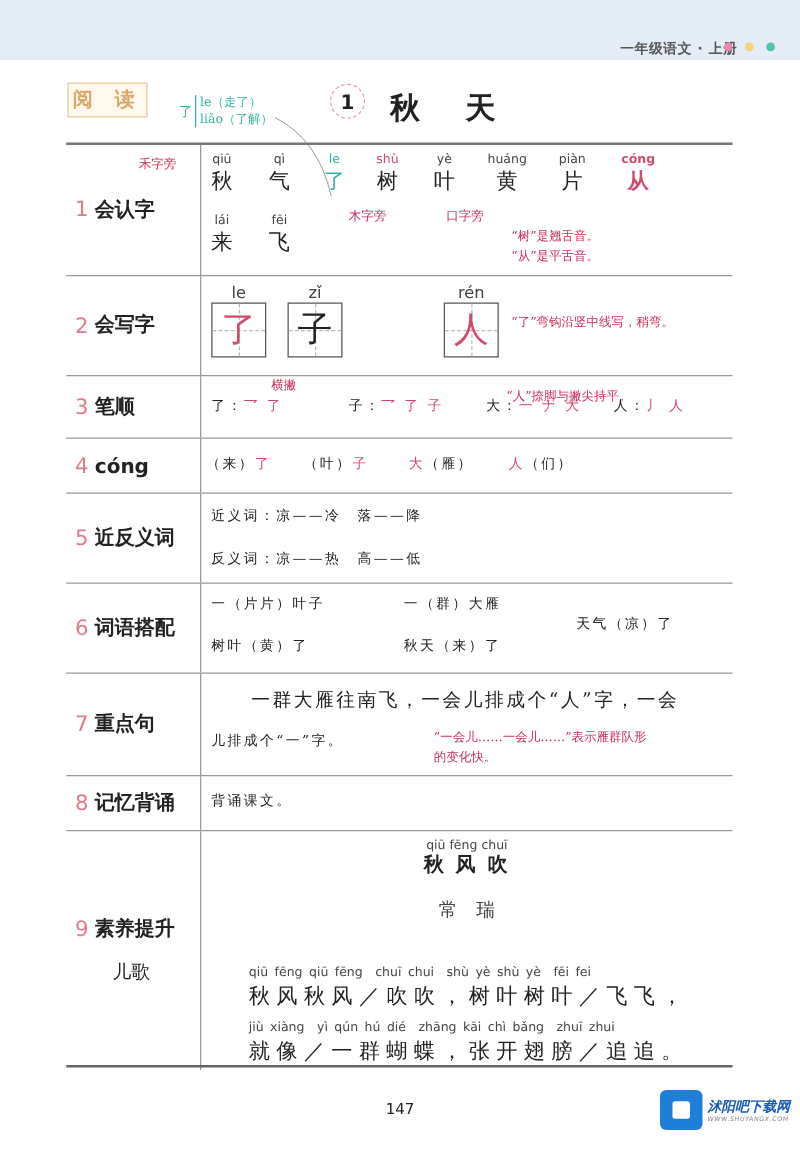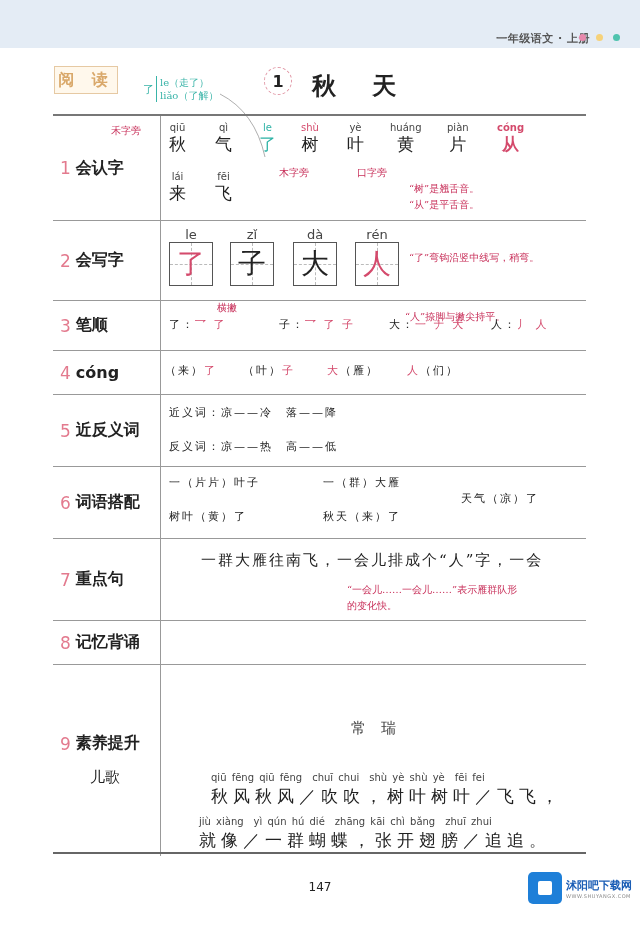--- a/index.html
+++ b/index.html
@@ -41,21 +41,21 @@
   .grid-box::before { content: ""; position: absolute; left: 50%; top: 0; bottom: 0; border-left: 1px dashed #bbb; }
   .grid-box::after { content: ""; position: absolute; top: 50%; left: 0; right: 0; border-top: 1px dashed #bbb; }
   .grid-box span { position: relative; z-index: 1; }
 
   .line-text { position: absolute; font-family: "DejaVu Serif", serif; font-size: 11px; white-space: nowrap; letter-spacing: 2px; }
 
   .page-num { position: absolute; left: 306px; top: 880px; width: 28px; height: 20px; font-size: 12px; text-align: center; color: #222; }
   .watermark { position: absolute; left: 528px; top: 872px; display: flex; align-items: center; gap: 4px; }
   .wm-icon { width: 34px; height: 32px; background: #1e7fd8; border-radius: 5px; display: flex; align-items: center; justify-content: center; }
   .wm-cube { width: 14px; height: 14px; background: #fff; border-radius: 2px; }
-  .wm-text { display: flex; flex-direction: column; }
+  .wm-text { display: flex; flex-direction: column; font-style: italic; }
   .wm-name { font-size: 11px; font-weight: bold; color: #1a5db5; }
   .wm-url { font-size: 5px; color: #888; letter-spacing: 0.5px; }
 
   .bottom-line { position: absolute; left: 53px; top: 852px; width: 533px; border-top: 2px solid #666; }
 </style>
 </head>
 <body>
 
 <div class="top-band"></div>
 <div class="running-head">一年级语文 · 上册</div>
@@ -124,26 +124,20 @@
           <div class="grid-box">
             <span class="red">了</span>
           </div>
         </div>
       <div class="char-cell" style="left:69px;top:6px;">
           <span class="pinyin" style="font-size:13px">zǐ</span>
           <div class="grid-box">
             <span>子</span>
           </div>
         </div>
-      <div class="char-cell" style="left:132px;top:6px;">
-          <span class="pinyin" style="font-size:13px">dà</span>
-          <div class="grid-box">
-            <span>大</span>
-          </div>
-        </div>
       <div class="char-cell" style="left:194px;top:6px;">
           <span class="pinyin" style="font-size:13px">rén</span>
           <div class="grid-box">
             <span class="red">人</span>
           </div>
         </div>
       <div class="anno" style="position:absolute;left:248px;top:30px;">“了”弯钩沿竖中线写，稍弯。</div>
       <div class="anno" style="position:absolute;left:244px;top:46px;margin-top:43px;">“人”捺脚与撇尖持平。</div>
     </div>
   </div>
@@ -210,47 +204,55 @@
 
   <div class="row" style="height:82px;">
     <div class="row-label">
       <div class="label-line">
           <span class="label-num">7</span>
           <span>重点句</span>
         </div>
     </div>
     <div class="row-content">
       <div class="line-text" style="left:40px;top:12px;font-size:15px;">一群大雁往南飞，一会儿排成个“人”字，一会</div>
+      <div class="line-text" style="left:8px;top:46px;">儿排成个“一”字。</div>
       <div class="anno" style="position:absolute;left:186px;top:44px;">“一会儿……一会儿……”表示雁群队形</div>
       <div class="anno" style="position:absolute;left:186px;top:60px;">的变化快。</div>
     </div>
   </div>
 
   <div class="row" style="height:44px;">
     <div class="row-label">
       <div class="label-line">
           <span class="label-num">8</span>
           <span>记忆背诵</span>
         </div>
     </div>
+    <div class="row-content">
+      <div class="line-text" style="left:8px;top:12px;">背诵课文。</div>
+    </div>
   </div>
 
   <div class="row" style="height:191px;border-bottom:none;">
     <div class="row-label" style="justify-content:flex-start;padding-top:68px;">
       <div class="label-line">
           <span class="label-num">9</span>
           <span>素养提升</span>
         </div>
       <div style="font-family:'DejaVu Serif',serif;font-size:15px;margin-top:14px;padding-left:30px;">儿歌</div>
     </div>
     <div class="row-content">
+      <div style="position:absolute;left:0;right:0;top:6px;text-align:center;">
+        <div class="pinyin">qiū fēng chuī</div>
+        <div style="font-size:16px;font-weight:bold;letter-spacing:2px;">秋 风 吹</div>
+      </div>
       <div style="position:absolute;left:0;right:0;top:54px;text-align:center;">
         <div class="hanzi" style="font-size:15px;color:#444;">常　瑞</div>
       </div>
-      <div style="position:absolute;left:50px;top:106px;">
+      <div style="position:absolute;left:38px;top:106px;">
         <div class="pinyin" style="word-spacing:2px;">qiū fēng qiū fēng　chuī chui　shù yè shù yè　fēi fei</div>
         <div class="hanzi" style="letter-spacing:5px;">秋风秋风／吹吹，树叶树叶／飞飞，</div>
       </div>
       <div style="position:absolute;left:38px;top:150px;">
         <div class="pinyin" style="word-spacing:2px;">jiù xiàng　yì qún hú dié　zhāng kāi chì bǎng　zhuī zhui</div>
         <div class="hanzi" style="letter-spacing:5px;">就像／一群蝴蝶，张开翅膀／追追。</div>
       </div>
     </div>
   </div>
 </div>

